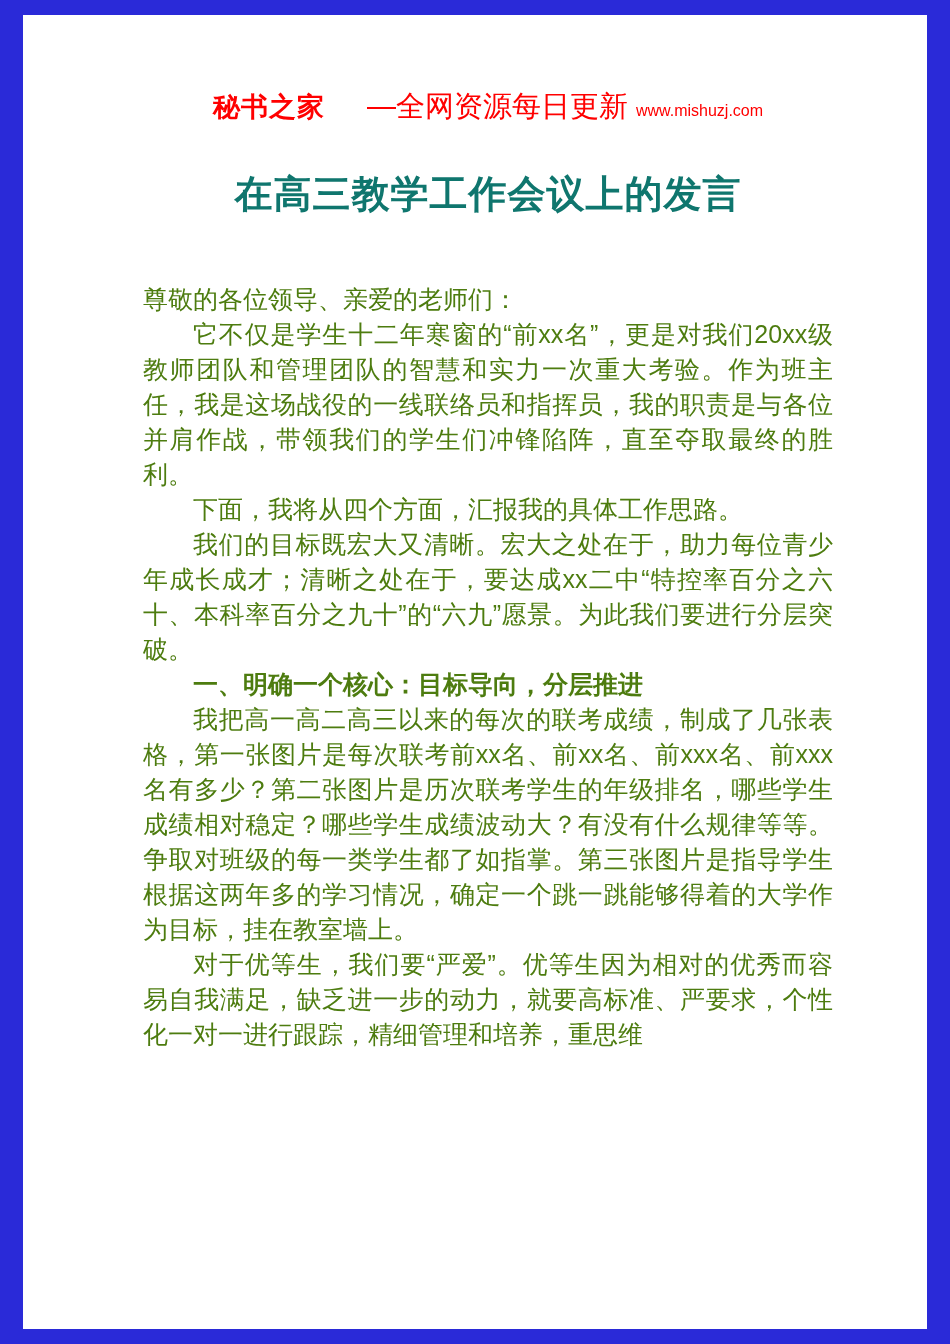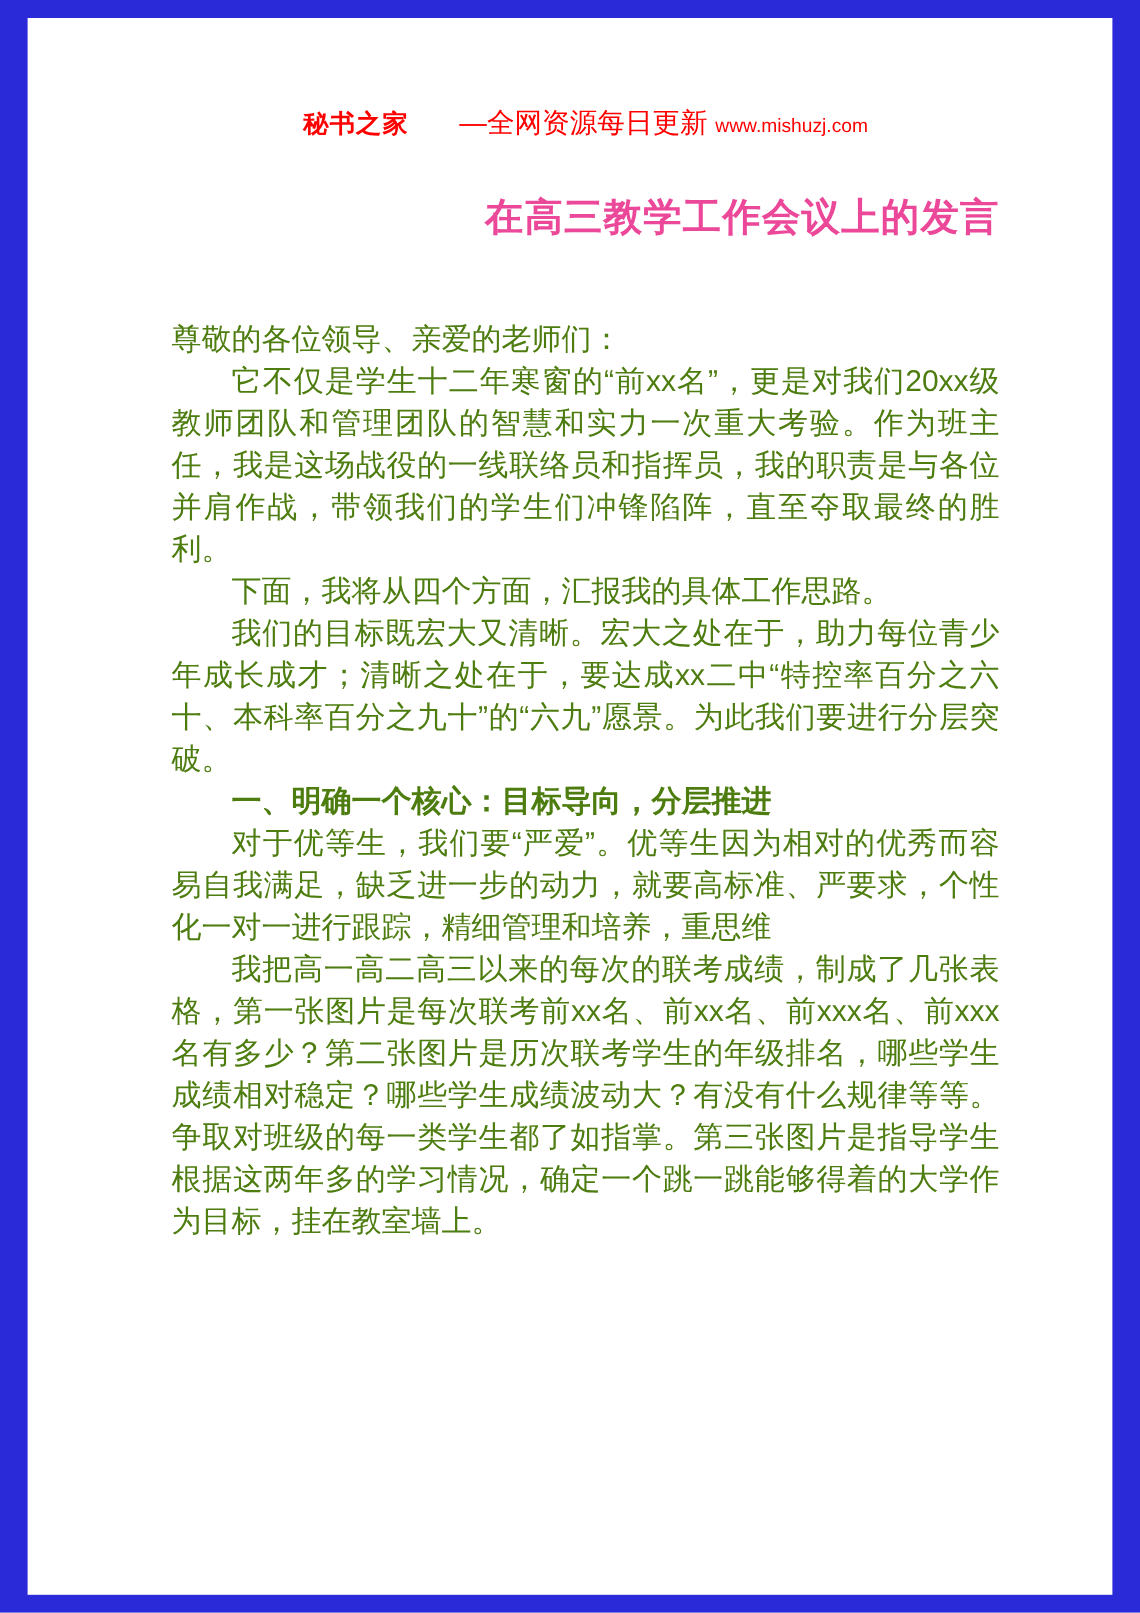--- a/index.html
+++ b/index.html
@@ -26,42 +26,42 @@
   }
 
   .site-header {
     text-align: center;
     color: #ff0000;
     margin-bottom: 42px;
     white-space: nowrap;
   }
 
   .site-header .brand {
-    font-size: 21px;
+    font-size: 27px;
     font-weight: bold;
     letter-spacing: 1px;
   }
 
   .site-header .tagline {
-    font-size: 23px;
+    font-size: 29px;
     font-weight: normal;
     margin-left: 42px;
   }
 
   .site-header .url {
     font-size: 16px;
     font-weight: normal;
     cursor: pointer;
   }
 
   .doc-title {
-    text-align: right;
-    font-size: 32px;
+    text-align: center;
+    font-size: 38px;
     font-weight: bold;
-    color: #ec4899;
+    color: #0f766e;
     letter-spacing: 1px;
     margin: 0 0 62px 0;
   }
 
   .doc-body {
     color: #4d7c0f;
     font-size: 25px;
     line-height: 35px;
     text-align: justify;
   }
@@ -89,18 +89,18 @@
     </div>
 
     <h1 class="doc-title">在高三教学工作会议上的发言</h1>
 
     <div class="doc-body">
         <p class="para">尊敬的各位领导、亲爱的老师们：</p>
         <p class="para indent">它不仅是学生十二年寒窗的“前xx名”，更是对我们20xx级教师团队和管理团队的智慧和实力一次重大考验。作为班主任，我是这场战役的一线联络员和指挥员，我的职责是与各位并肩作战，带领我们的学生们冲锋陷阵，直至夺取最终的胜利。</p>
         <p class="para indent">下面，我将从四个方面，汇报我的具体工作思路。</p>
         <p class="para indent">我们的目标既宏大又清晰。宏大之处在于，助力每位青少年成长成才；清晰之处在于，要达成xx二中“特控率百分之六十、本科率百分之九十”的“六九”愿景。为此我们要进行分层突破。</p>
         <p class="para indent bold">一、明确一个核心：目标导向，分层推进</p>
+        <p class="para indent">我把高一高二高三以来的每次的联考成绩，制成了几张表格，第一张图片是每次联考前xx名、前xx名、前xxx名、前xxx名有多少？第二张图片是历次联考学生的年级排名，哪些学生成绩相对稳定？哪些学生成绩波动大？有没有什么规律等等。争取对班级的每一类学生都了如指掌。第三张图片是指导学生根据这两年多的学习情况，确定一个跳一跳能够得着的大学作为目标，挂在教室墙上。</p>
         <p class="para indent">对于优等生，我们要“严爱”。优等生因为相对的优秀而容易自我满足，缺乏进一步的动力，就要高标准、严要求，个性化一对一进行跟踪，精细管理和培养，重思维</p>
-        <p class="para indent">我把高一高二高三以来的每次的联考成绩，制成了几张表格，第一张图片是每次联考前xx名、前xx名、前xxx名、前xxx名有多少？第二张图片是历次联考学生的年级排名，哪些学生成绩相对稳定？哪些学生成绩波动大？有没有什么规律等等。争取对班级的每一类学生都了如指掌。第三张图片是指导学生根据这两年多的学习情况，确定一个跳一跳能够得着的大学作为目标，挂在教室墙上。</p>
       </div>
 
   </div>
 </div>
 
 </body></html>

